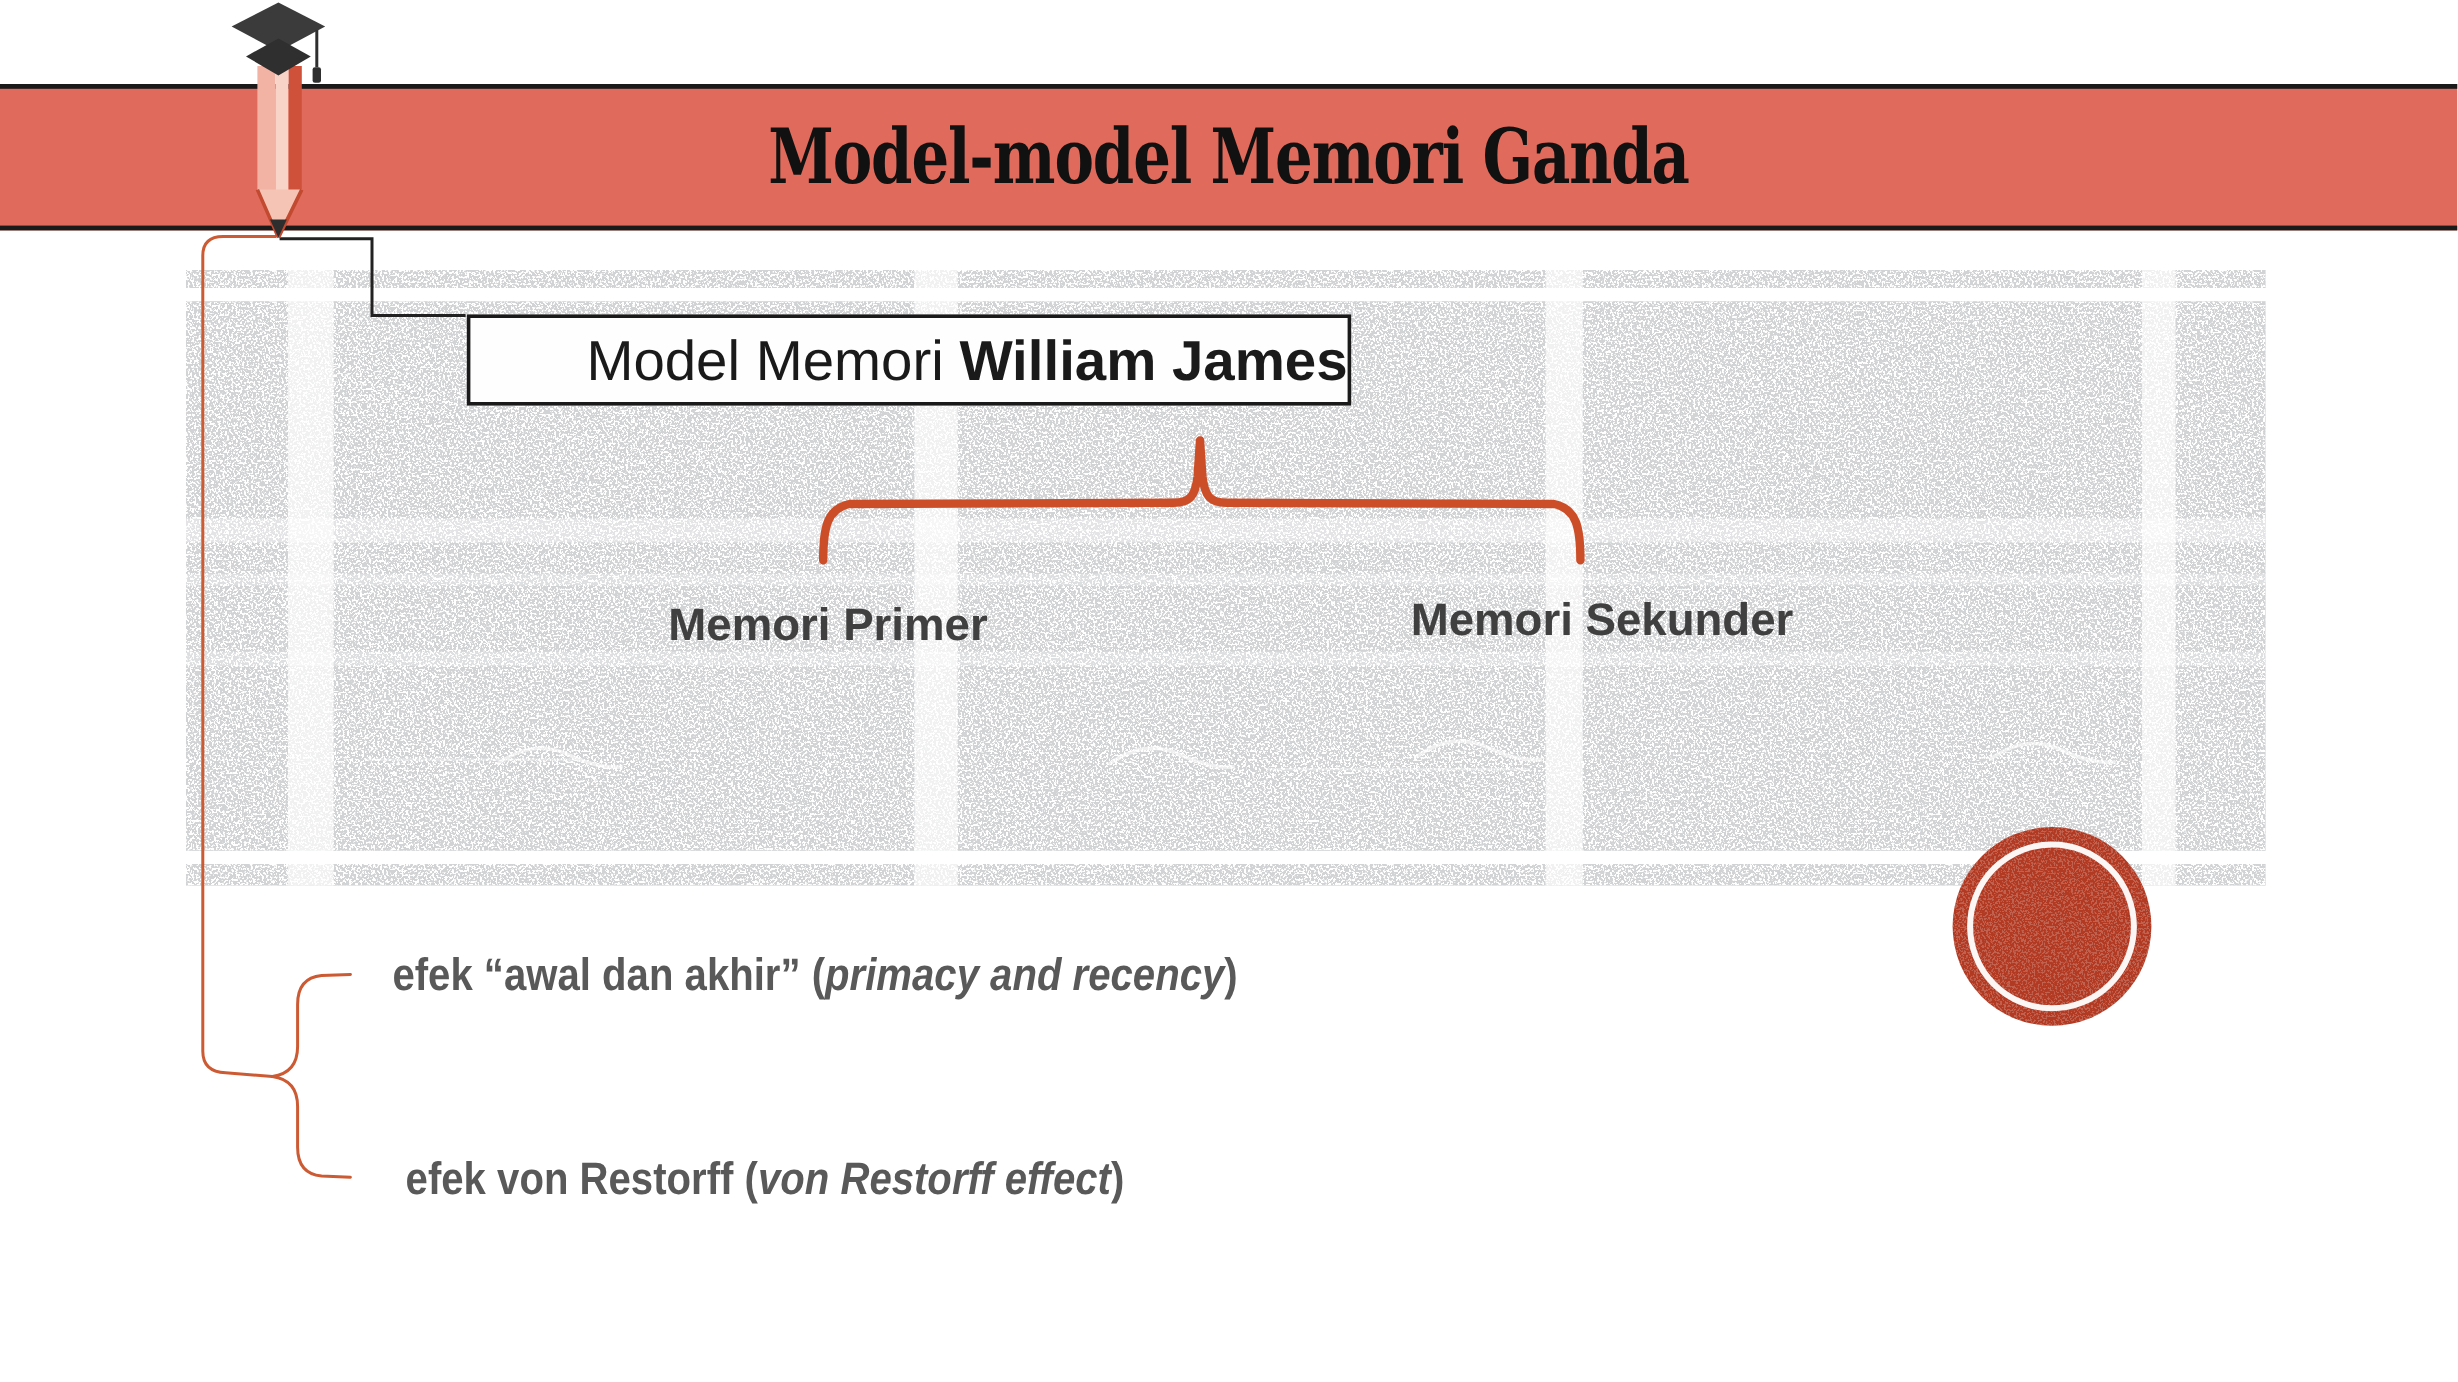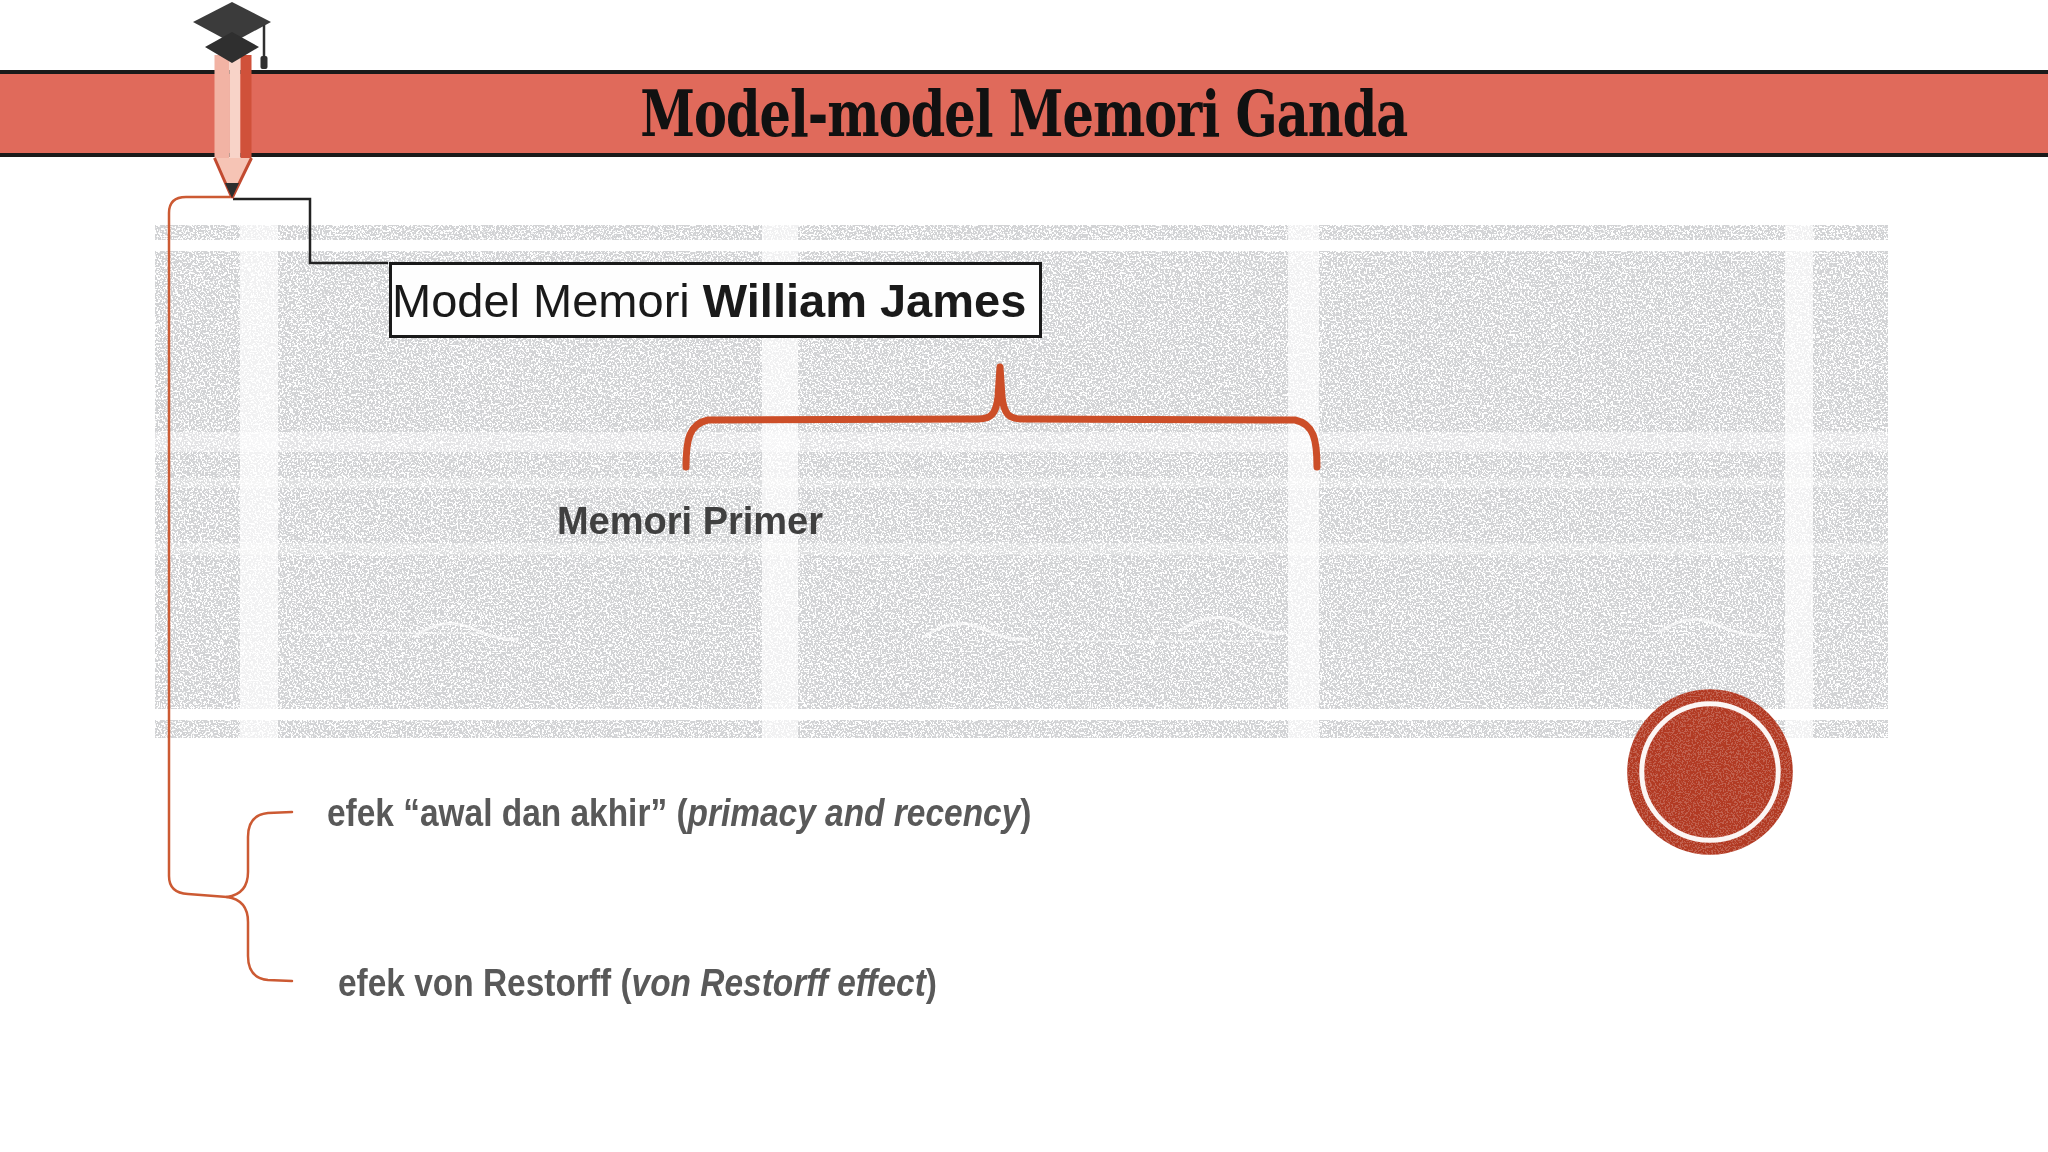--- a/index.html
+++ b/index.html
@@ -1,38 +1,38 @@
 <!DOCTYPE html>
 <html><head>
 <meta charset="utf-8">
 <style>
   html,body{margin:0;padding:0;background:#fff;}
   #stage{position:relative;width:2048px;height:1152px;overflow:hidden;background:#ffffff;
          font-family:"Liberation Sans",sans-serif;}
 
   
-  .banner{position:absolute;left:0;top:70px;width:2048px;height:87px;box-sizing:border-box;
+  .banner{position:absolute;left:0;top:70px;width:2048px;height:122px;box-sizing:border-box;
           background:#e06a5b;border-top:4px solid #1a1a1a;border-bottom:4px solid #1a1a1a;
           display:flex;align-items:center;justify-content:center;z-index:2;}
   .banner .title{font-family:"DejaVu Serif",serif;font-weight:bold;font-size:52px;color:#111;
           letter-spacing:-1px;transform:scale(0.95,1.22);transform-origin:center;white-space:nowrap;}
 
   
   .band{position:absolute;left:155px;top:225px;width:1733px;height:513px;z-index:1;}
   .tex{position:absolute;left:0;width:100%;background:#d2d3d5;overflow:hidden;}
   .tex svg{position:absolute;inset:0;width:100%;height:100%;}
   .tex-top{top:0;height:15px;}
   .tex-main{top:26px;height:458px;}
   .tex-bot{top:495px;height:18px;}
   .vstrip{position:absolute;top:0;height:513px;background:rgba(255,255,255,0.68);z-index:2;}
   .hstrip{position:absolute;left:0;width:1733px;background:rgba(255,255,255,0.40);z-index:2;}
 
   
-  .cbox{position:absolute;left:389px;top:262px;width:653px;height:76px;box-sizing:border-box;
-        background:#fefefe;border:3px solid #1a1a1a;display:flex;align-items:center;justify-content:flex-start;
+  .cbox{position:absolute;left:389px;top:262px;width:737px;height:76px;box-sizing:border-box;
+        background:#fefefe;border:3px solid #1a1a1a;display:flex;align-items:center;justify-content:flex-end;
         z-index:4;font-size:47px;color:#1a1a1a;white-space:nowrap;}
   .cbox b{font-weight:bold;}
 
   
   .branch{position:absolute;z-index:4;font-weight:bold;font-size:38px;color:#404040;text-align:center;white-space:nowrap;}
   .branch-primer{left:520px;top:500px;width:340px;}
   .branch-sekunder{left:1150px;top:496px;width:370px;}
 
   
   .fx{position:absolute;z-index:4;font-weight:bold;font-size:38px;color:#595959;white-space:nowrap;}
@@ -101,20 +101,21 @@
 
   <div class="banner">
     <div class="title">Model-model Memori Ganda</div>
   </div>
 
   <div class="cbox">
     <span><span>Model Memori </span><b>William James</b></span>
   </div>
 
   <div class="branch branch-primer">Memori Primer</div>
+  <div class="branch branch-sekunder">Memori Sekunder</div>
 
   <div class="fx fx-2">
     <span class="sc"><span>efek von Restorff (</span><i>von Restorff effect</i><span>)</span></span>
   </div>
   <div class="fx fx-1">
     <span class="sc"><span>efek “awal dan akhir” (</span><i>primacy and recency</i><span>)</span></span>
   </div>
 
   <svg class="overlay" viewBox="0 0 2048 1152">
 

